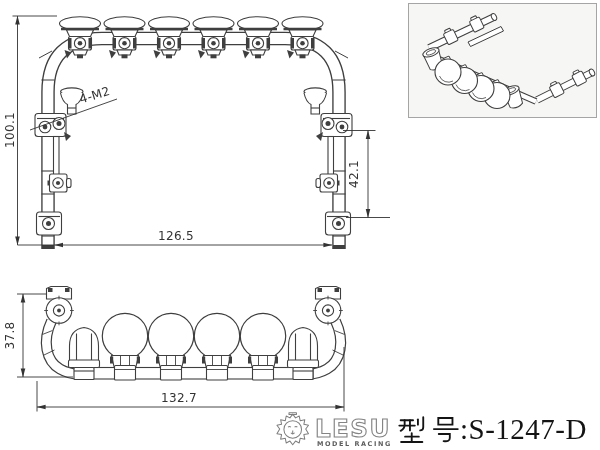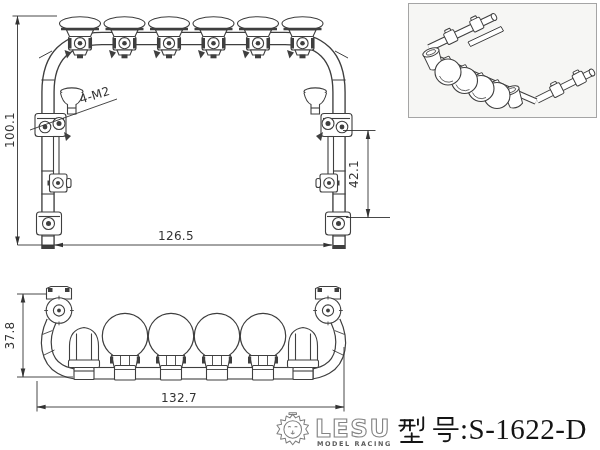--- a/index.html
+++ b/index.html
@@ -288,16 +288,16 @@
       <path d="M8 24.5 H23.5"></path>
       <path d="M3.5 30.5 H27.5"></path>
 
       <g transform="translate(37,0)">
         <path d="M8.5 3.5 H24.5 V11 H8.5 Z"></path>
         <path d="M3.5 16 H30.5"></path>
         <path d="M9 21.5 H21.5 V26 Q21.5 30.5 14.5 29.5"></path>
       </g>
     </g>
   </svg>
-  <span class="model-suffix">:S-1622-D</span>
+  <span class="model-suffix">:S-1247-D</span>
 </div>
 
 </div>
 
 </body></html>

